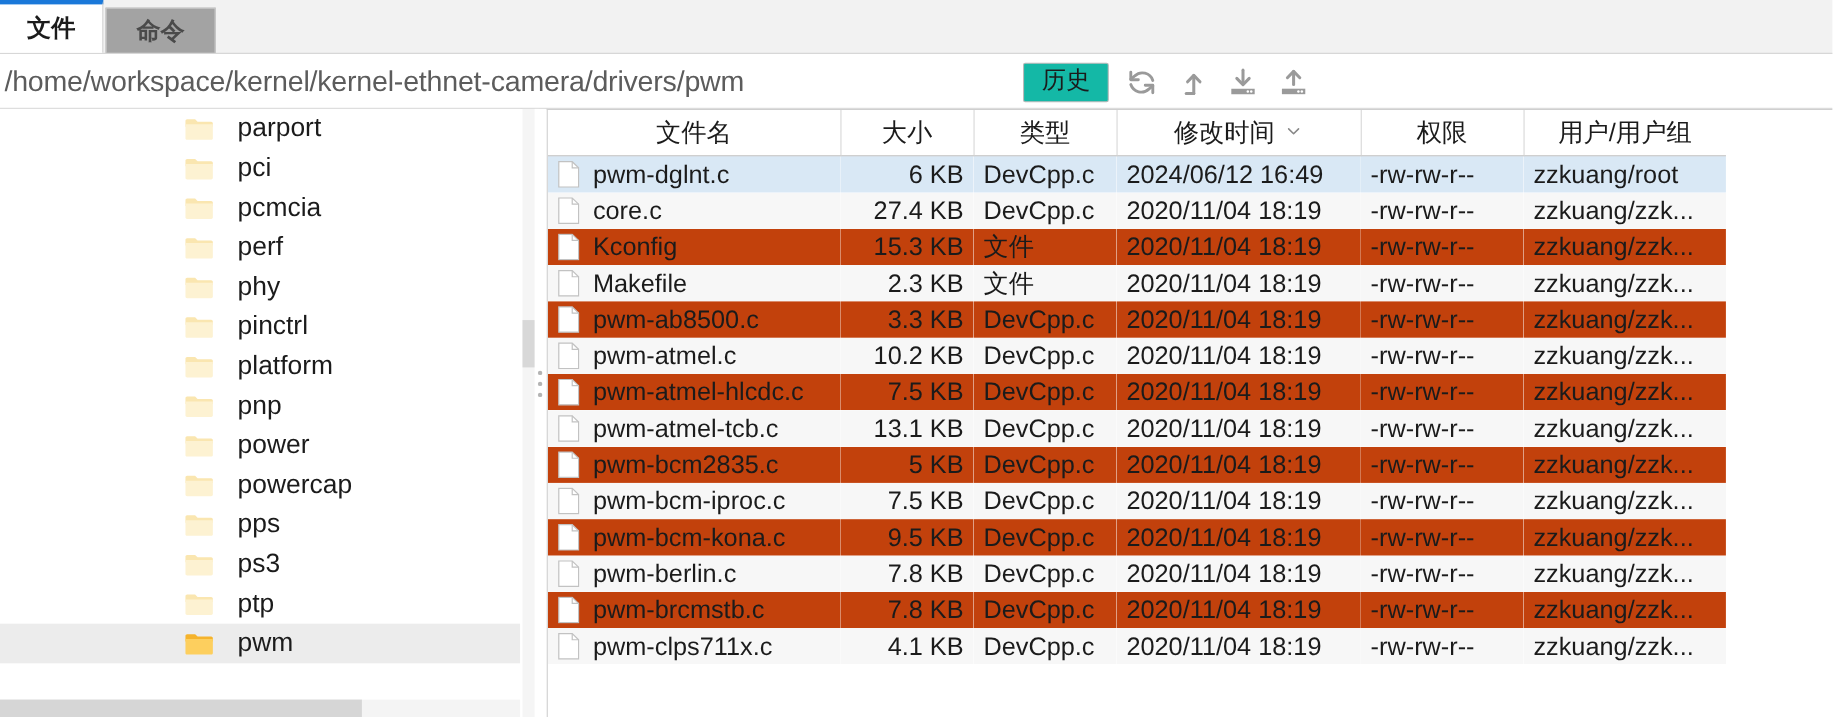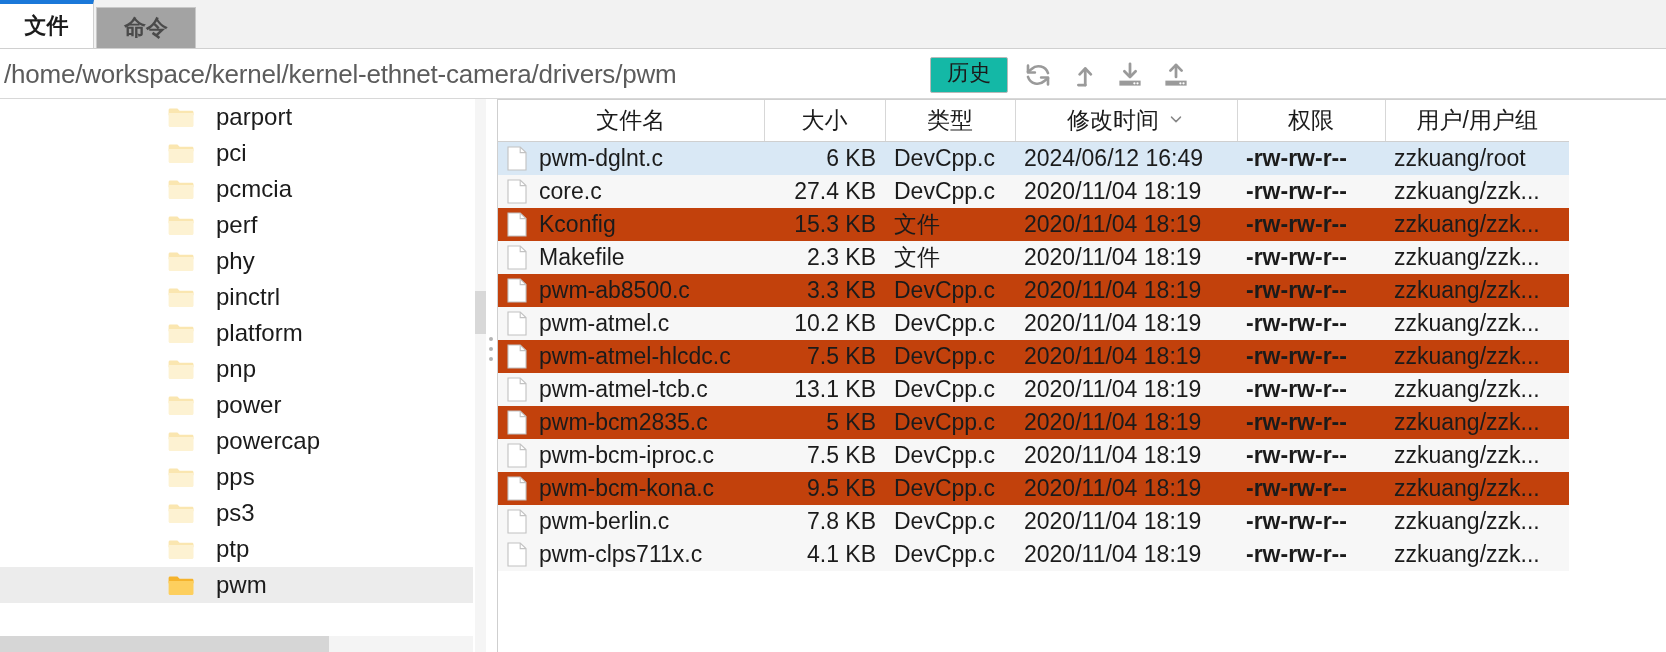--- a/index.html
+++ b/index.html
@@ -198,21 +198,21 @@
     font-size: 23px;
     line-height: 33px;
   }
   tr.filerow.odd td { background: #f7f7f7; }
   tr.filerow.even td { background: #c2410c; }
   tr.filerow.selected td { background: #d9e8f5; }
   td.c-name { text-align: left; padding-left: 6px; }
   td.c-size { text-align: right; padding-right: 12px; }
   td.c-type { text-align: left; padding-left: 14px; }
   td.c-time { text-align: left; padding-left: 14px; }
-  td.c-perm { text-align: left; padding-left: 18px; font-weight: bold; }
+  td.c-perm { text-align: left; padding-left: 18px; }
   td.c-owner { text-align: left; padding-left: 18px; }
   .namecell { display: flex; align-items: center; gap: 12px; }
   .file-ico { width: 20px; height: 25px; flex: 0 0 auto; }
 </style>
 </head>
 <body>
 
 <div id="app">
 
   <div class="tabstrip">
@@ -672,20 +672,38 @@
                 </span>
                 <span>pwm-berlin.c</span>
               </div>
             </td>
             <td class="c-size">7.8 KB</td>
             <td class="c-type">DevCpp.c</td>
             <td class="c-time">2020/11/04 18:19</td>
             <td class="c-perm">-rw-rw-r--</td>
             <td class="c-owner">zzkuang/zzk...</td>
           </tr>
+          <tr class="filerow even">
+            <td class="c-name">
+              <div class="namecell">
+                <span style="display: flex;">
+                  <svg class="file-ico" viewBox="0 0 20 25" aria-hidden="true">
+                    <path d="M1 1h12.2L19 6.6V24H1z" fill="#ffffff" stroke="#c2c2c2" stroke-width="1.1"></path>
+                    <path d="M13.2 1v5.6H19" fill="none" stroke="#c2c2c2" stroke-width="1.1"></path>
+                  </svg>
+                </span>
+                <span>pwm-brcmstb.c</span>
+              </div>
+            </td>
+            <td class="c-size">7.8 KB</td>
+            <td class="c-type">DevCpp.c</td>
+            <td class="c-time">2020/11/04 18:19</td>
+            <td class="c-perm">-rw-rw-r--</td>
+            <td class="c-owner">zzkuang/zzk...</td>
+          </tr>
           <tr class="filerow odd">
             <td class="c-name">
               <div class="namecell">
                 <span style="display: flex;">
                   <svg class="file-ico" viewBox="0 0 20 25" aria-hidden="true">
                     <path d="M1 1h12.2L19 6.6V24H1z" fill="#ffffff" stroke="#c2c2c2" stroke-width="1.1"></path>
                     <path d="M13.2 1v5.6H19" fill="none" stroke="#c2c2c2" stroke-width="1.1"></path>
                   </svg>
                 </span>
                 <span>pwm-clps711x.c</span>

